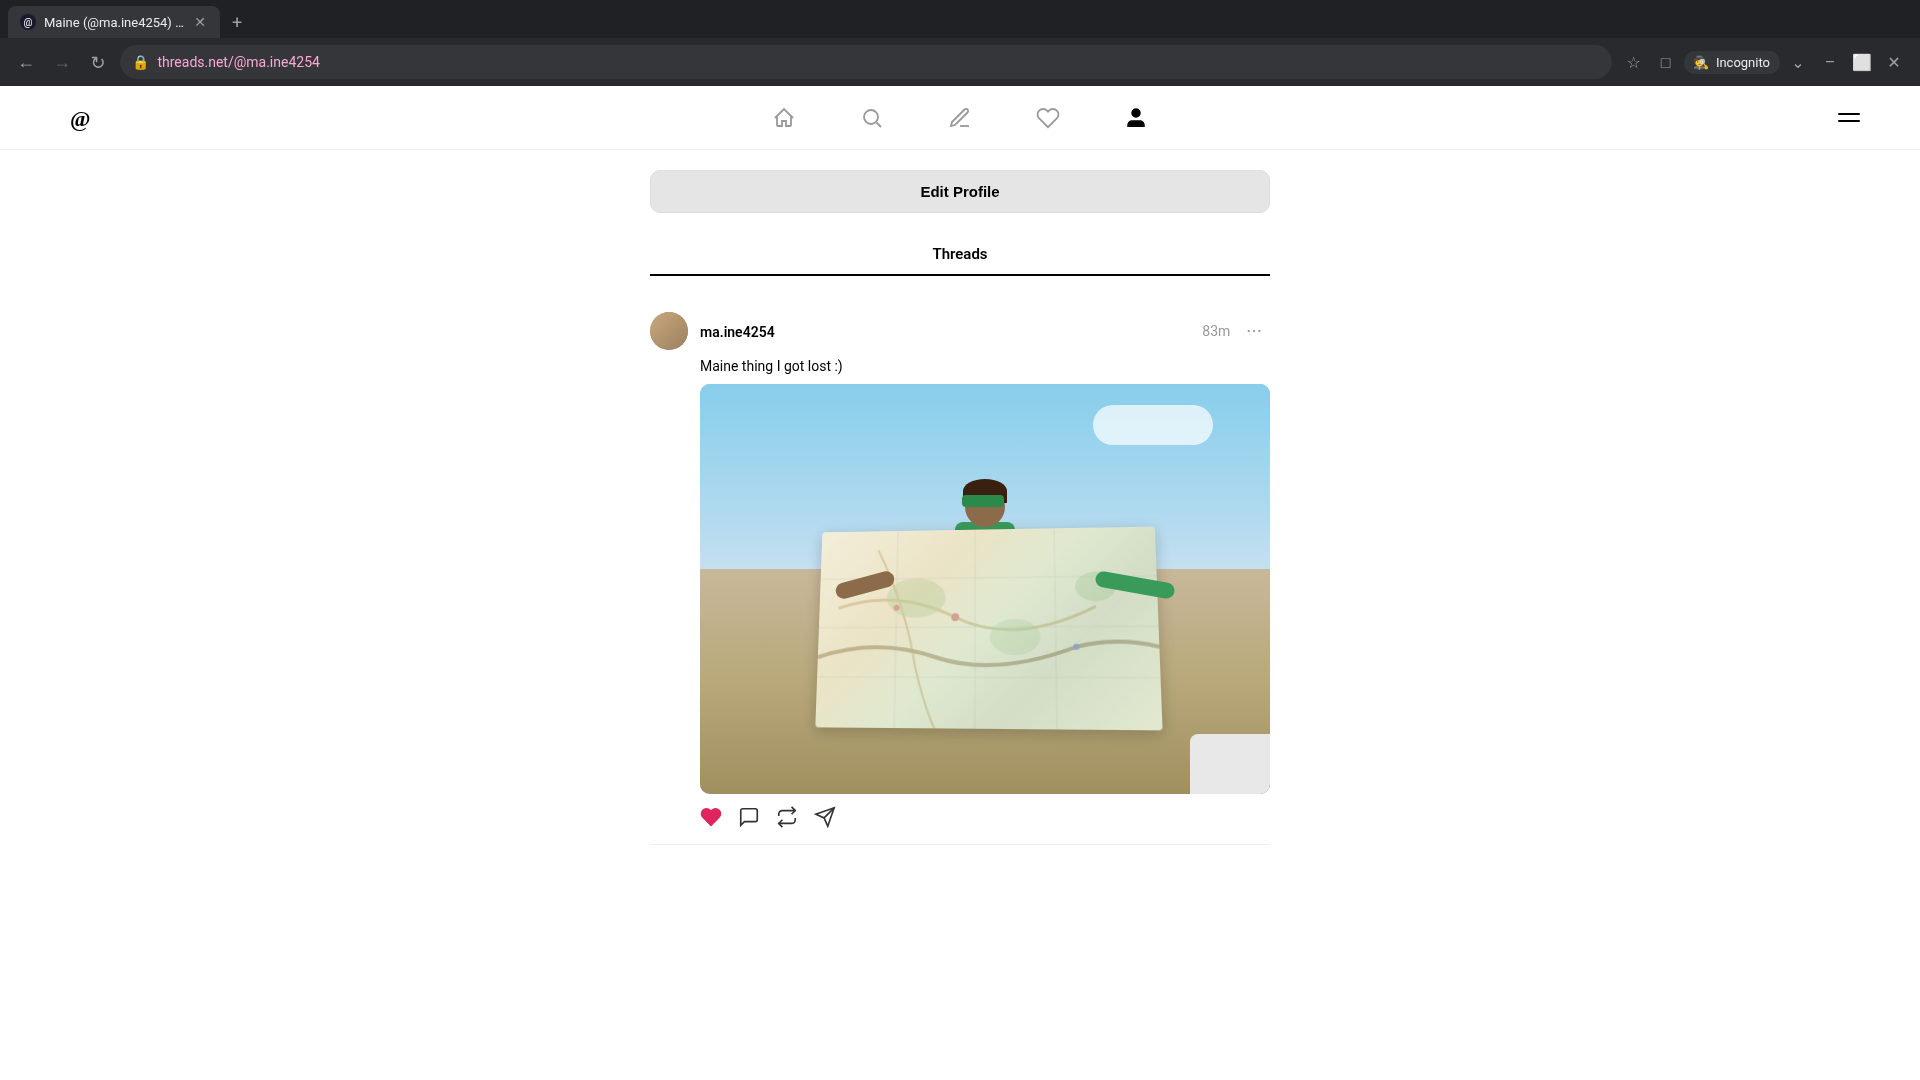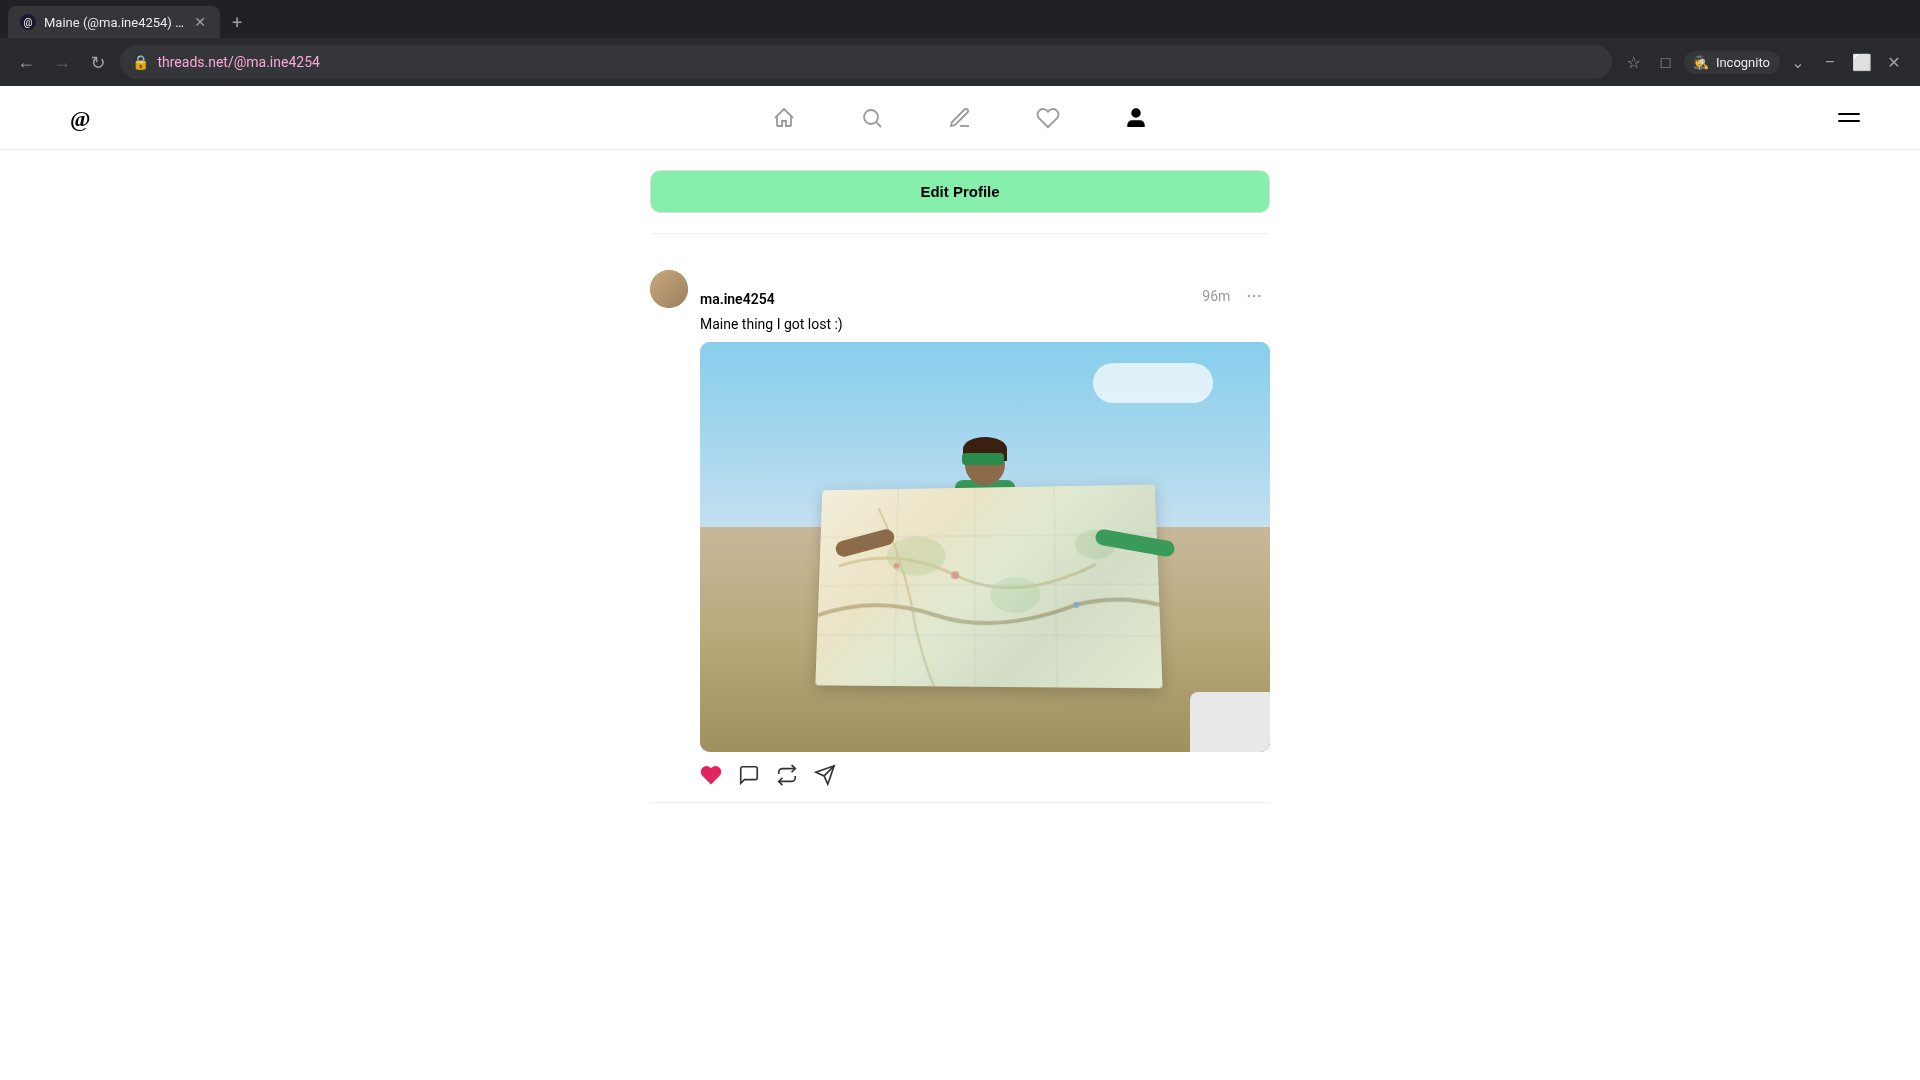--- a/index.html
+++ b/index.html
@@ -185,21 +185,21 @@
     .profile-container {
       width: 620px;
     }
 
     
     .edit-profile-btn {
       width: 100%;
       padding: 12px;
       border: 1px solid #ddd;
       border-radius: 10px;
-      background: #86efac;
+      background: #e5e5e5;
       font-size: 15px;
       font-weight: 600;
       cursor: pointer;
       margin-bottom: 20px;
     }
 
     
     .profile-tabs {
       display: flex;
       border-bottom: 1px solid #efefef;
@@ -227,21 +227,21 @@
       background: #000;
     }
 
     
     .thread-post {
       padding: 16px 0;
       border-bottom: 1px solid #efefef;
     }
     .post-header {
       display: flex;
-      align-items: flex-end;
+      align-items: center;
       margin-bottom: 8px;
     }
     .post-avatar {
       width: 38px; height: 38px;
       border-radius: 50%;
       background: linear-gradient(135deg, #d4a574, #8b7355);
       margin-right: 12px;
       flex-shrink: 0;
       overflow: hidden;
       display: flex; align-items: center; justify-content: center;
@@ -494,33 +494,36 @@
   </nav>
 
   <div class="main-content">
     <div class="profile-container">
 
       
       <button class="edit-profile-btn">Edit Profile</button>
 
       
       <div class="profile-tabs">
+        <div class="profile-tab active">
+          <span>Threads</span>
+        </div>
       </div>
 
       
       <div class="thread-post">
         <div class="post-header">
           <div class="post-avatar">
             <div class="post-avatar-img"></div>
           </div>
           <div class="post-meta">
             <span class="post-username">ma.ine4254</span>
           </div>
           <div class="post-header-right">
-            <span class="post-time">96m</span>
+            <span class="post-time">83m</span>
             <span class="post-more">···</span>
           </div>
         </div>
 
         <div class="post-text">Maine thing I got lost :)</div>
 
         <div class="post-image">
           <div class="post-image-inner">
 
             <div class="sky"></div>

